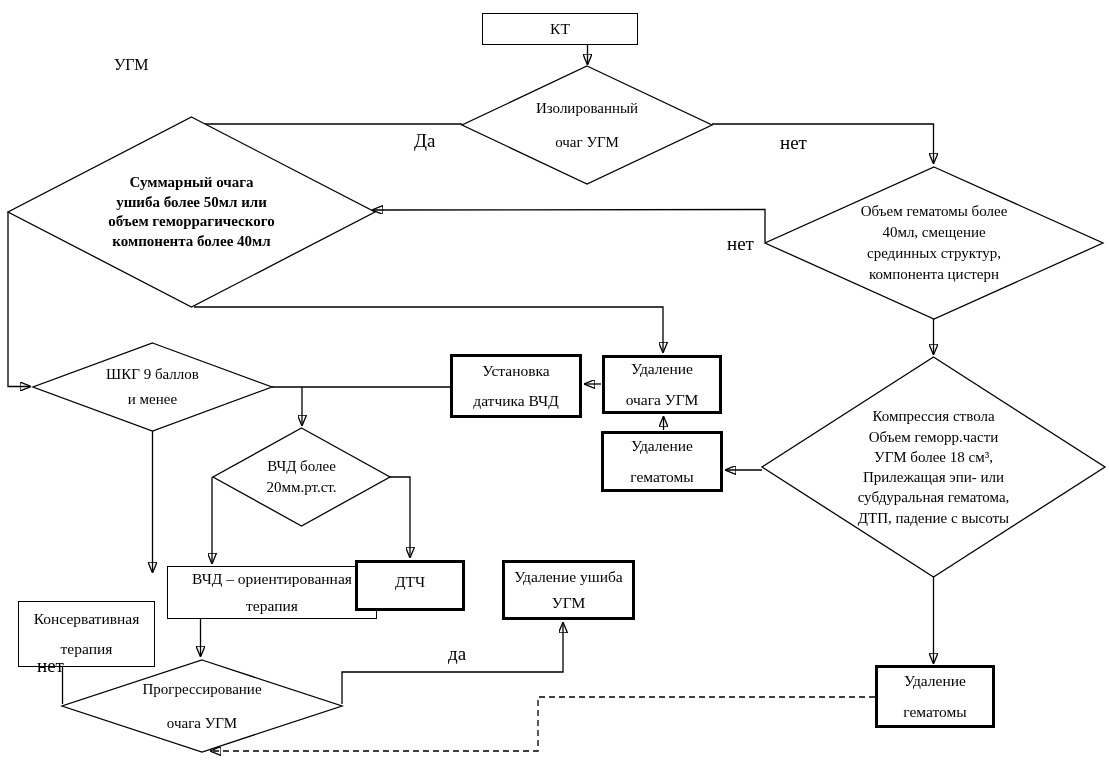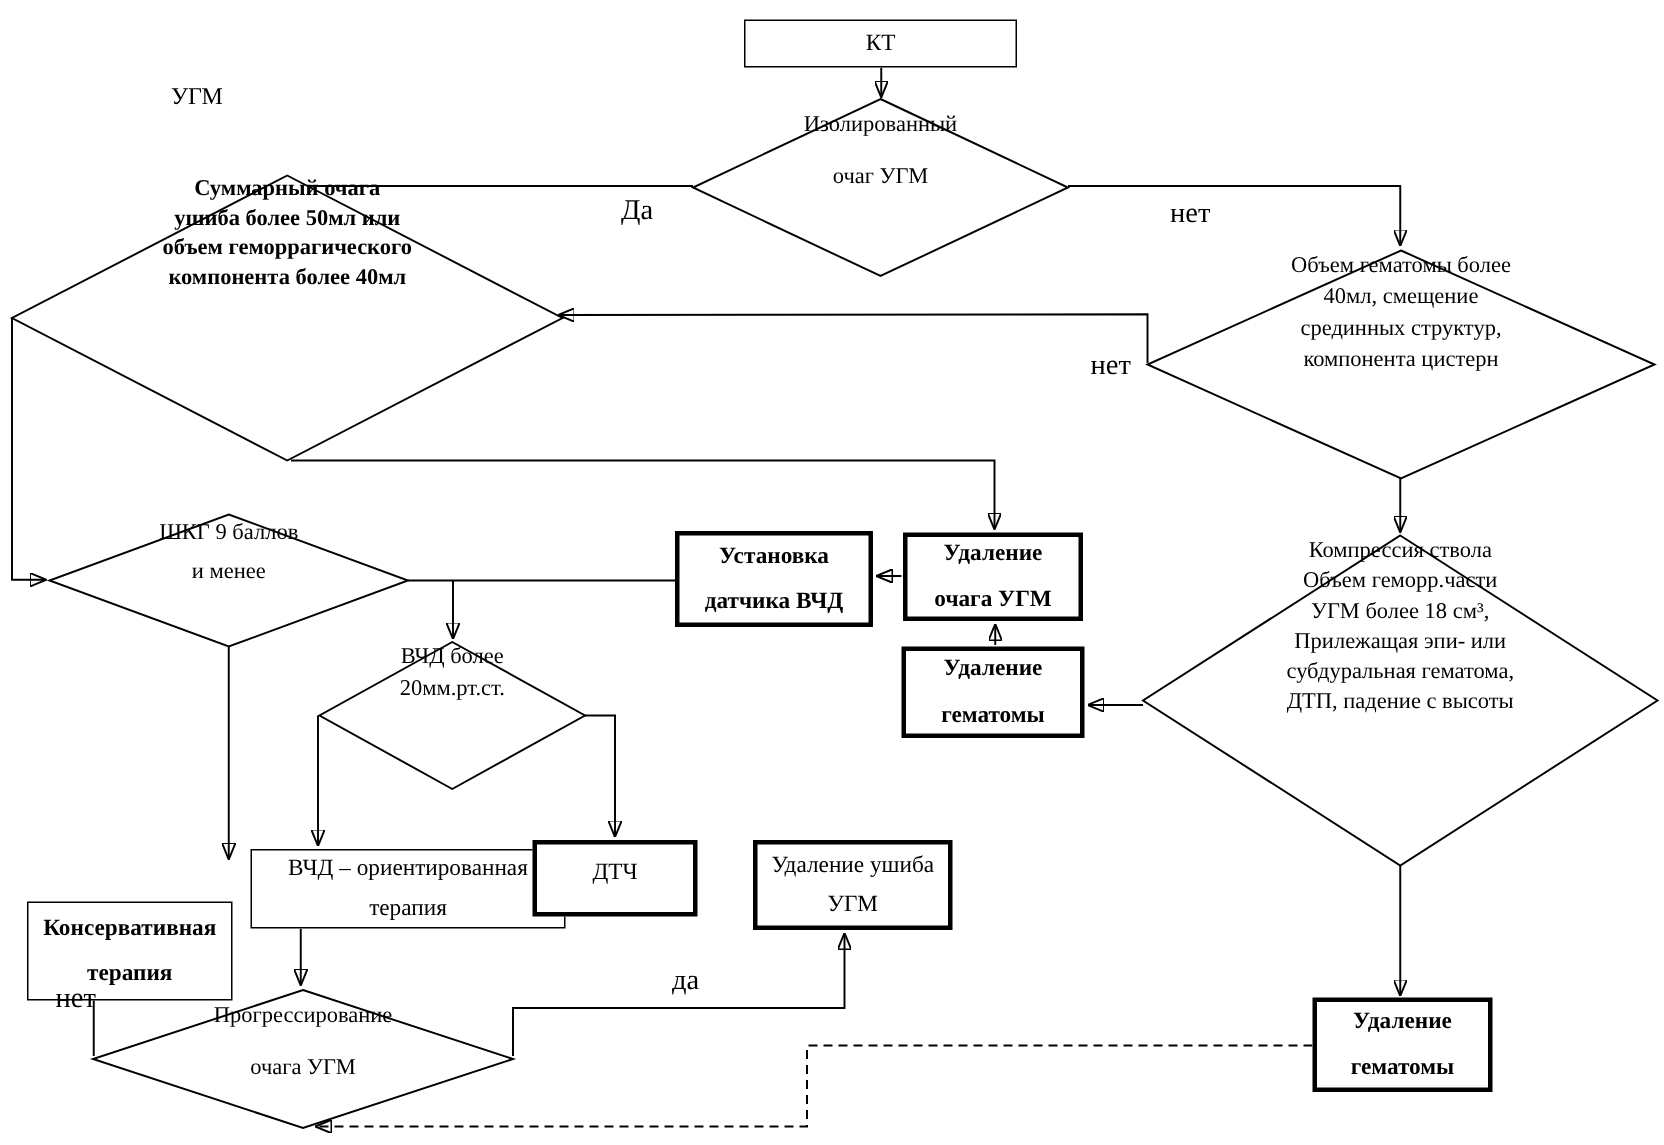--- a/index.html
+++ b/index.html
@@ -17,30 +17,30 @@
     font-size:15.5px;
   }
   .thin{border:1.6px solid #000;}
   .thick{border:3.5px solid #000;}
 
   .dnode{position:absolute;z-index:1;}
   .dnode svg{position:absolute;left:0;top:0;width:100%;height:100%;overflow:visible;}
   .dnode polygon{fill:#ffffff;stroke:#000;stroke-width:1.3;}
   .dlabel{
     position:absolute;inset:0;z-index:2;
-    display:flex;align-items:flex-start;justify-content:center;text-align:center;
+    display:flex;align-items:center;justify-content:center;text-align:center;
     font-size:15px;
   }
   .label{white-space:pre-line;}
 
   .lh-130{line-height:1.30;}
   .lh-135{line-height:1.35;}
   .lh-140{line-height:1.40;}
   .lh-170{line-height:1.70;}
-  .lh-195{line-height:1.95;font-weight:bold;}
+  .lh-195{line-height:1.95;}
   .lh-230{line-height:2.30;}
 
   .elabel{position:absolute;z-index:3;font-size:19px;}
   .free-label{position:absolute;z-index:3;font-size:16px;}
 </style>
 </head>
 <body>
 
 <div class="canvas">
 
@@ -67,21 +67,21 @@
     <path d="M 762,470 L 726,470" marker-end="url(#arr)"></path>
     <path d="M 933.5,577 L 933.5,663" marker-end="url(#arr)"></path>
     <path d="M 200.5,619 L 200.5,656" marker-end="url(#arr)"></path>
     <path d="M 62.5,704 L 62.5,643" marker-end="url(#arr)"></path>
     <path d="M 342,704 L 342,672 L 563,672 L 563,623" marker-end="url(#arr)"></path>
     <path class="dashed" d="M 875,697 L 538,697 L 538,751 L 211,751" marker-end="url(#arr)"></path>
   </svg>
 
   <div class="free-label" style="left:114px;top:56px;">УГМ</div>
 
-  <div class="rnode thin" style="left:496px;top:13px;width:182px;height:32px;">
+  <div class="rnode thin" style="left:482px;top:13px;width:156px;height:32px;">
     <span class="label">КТ</span>
   </div>
 
   <div class="rnode thick lh-195" style="left:450px;top:354px;width:132px;height:64px;">
     <span class="label">Установка
 датчика ВЧД</span>
   </div>
 
   <div class="rnode thick lh-195" style="left:602px;top:355px;width:120px;height:59px;">
     <span class="label">Удаление

